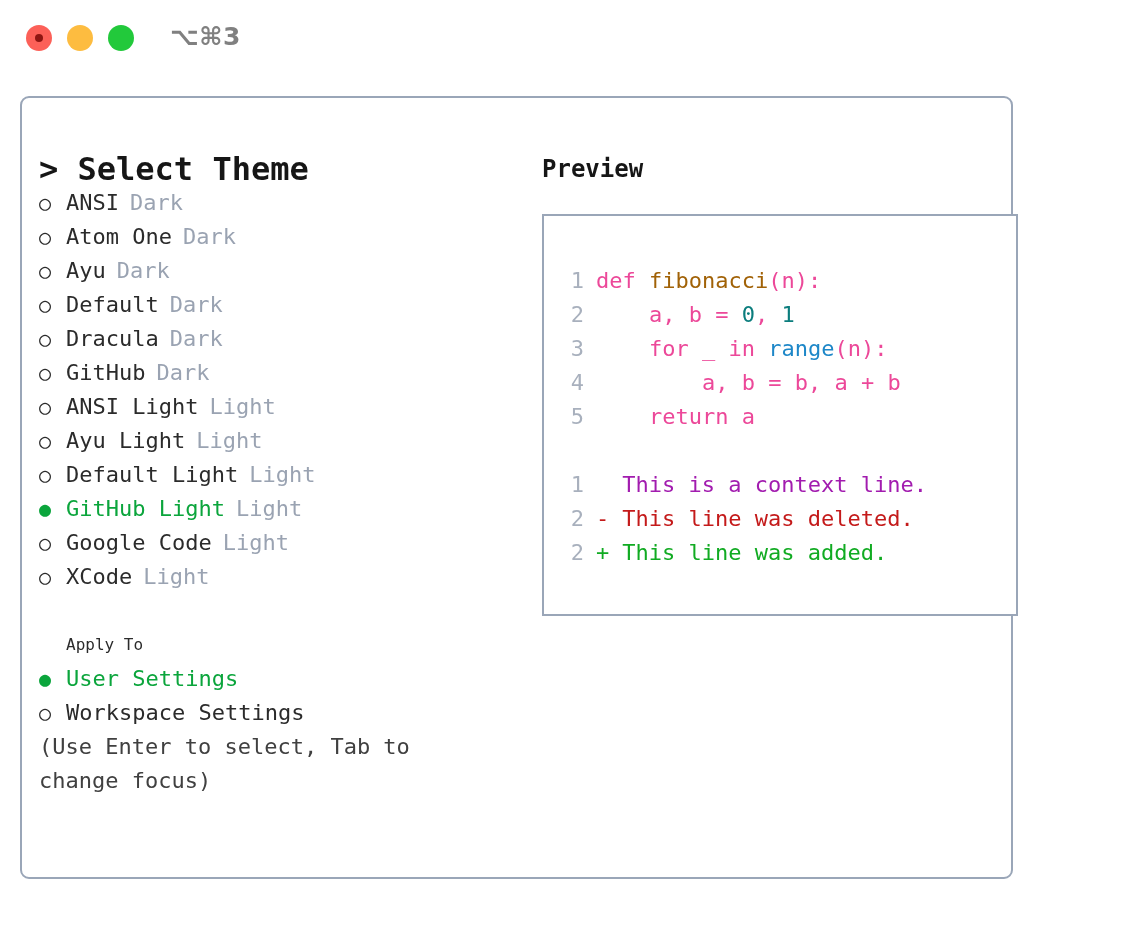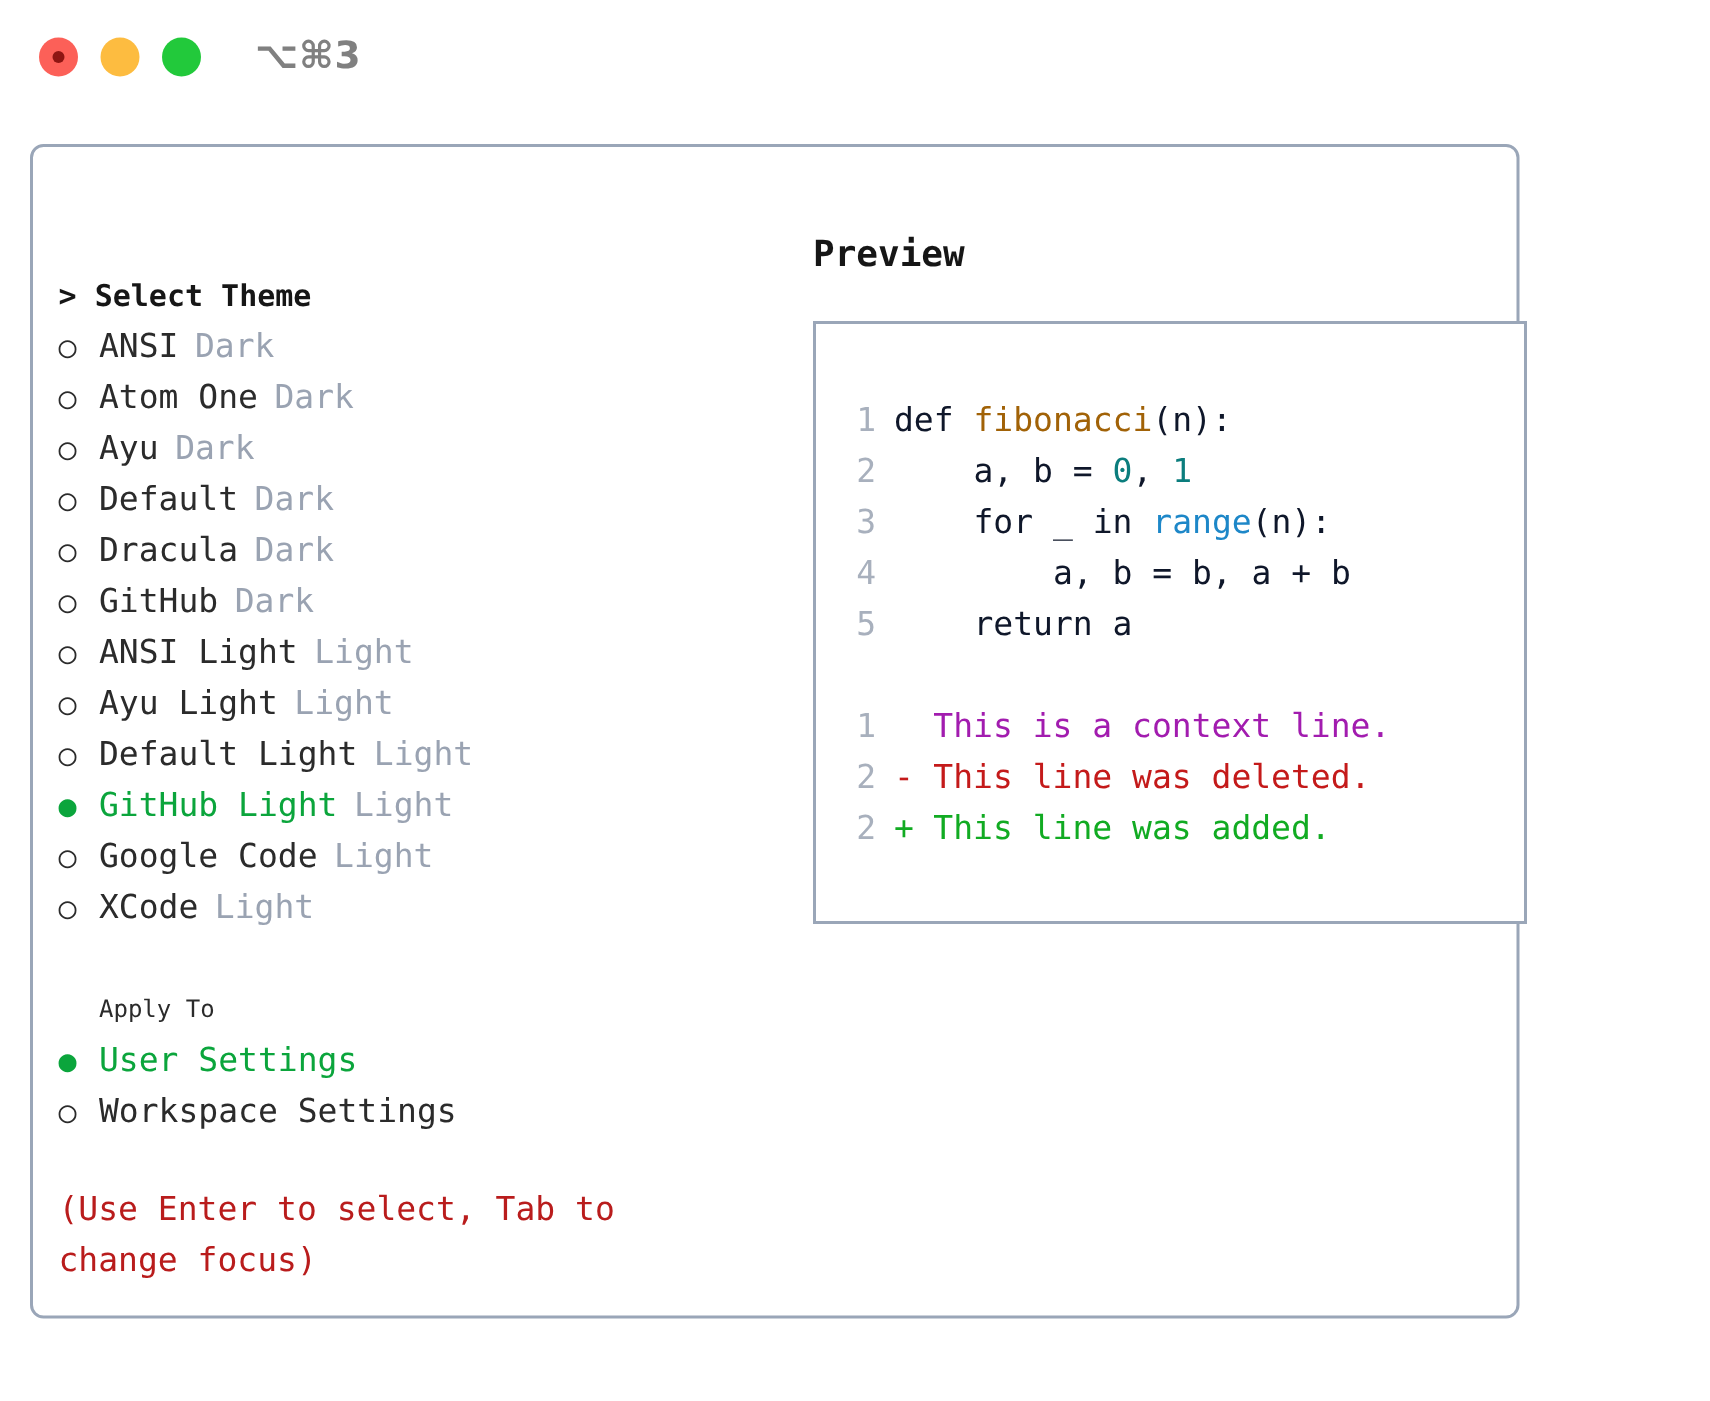--- a/index.html
+++ b/index.html
@@ -80,26 +80,25 @@
 
   
   .left-col {
     position: absolute;
     left: 17px;
     top: 54px;
     width: 440px;
   }
 
   .heading {
-    font-size: 20px;
+    font-size: 32px;
     font-weight: 700;
     color: #161616;
     line-height: 34px;
     white-space: pre;
-    margin-top: 28px;
   }
   .heading .caret { color: #161616; }
 
   .opt-list { margin: 0; padding: 0; }
 
   .opt {
     display: flex;
     align-items: baseline;
     line-height: 34px;
     height: 34px;
@@ -138,24 +137,23 @@
   }
   .section-head .marker {
     display: inline-block;
     width: 27px;
     flex: 0 0 27px;
   }
 
   .spacer-row { height: 34px; }
 
   .hint {
-    margin-top: 32px;
     font-size: 22px;
     line-height: 34px;
-    color: #b91c1c;
+    color: #404040;
     width: 410px;
   }
 
   
   .right-col {
     position: absolute;
     left: 479px;
     top: 54px;
     width: 490px;
     margin-left: 41px;
@@ -190,21 +188,21 @@
     white-space: pre;
   }
   .lineno {
     display: inline-block;
     width: 28px;
     flex: 0 0 28px;
     text-align: right;
     color: #a8b0bd;
     margin-right: 12px;
   }
-  .code-text { color: #0f172a; text-align: right; }
+  .code-text { color: #ec4899; text-align: right; }
 
   .tok-fn   { color: #a16207; }
   .tok-num  { color: #0b7d7d; }
   .tok-call { color: #1d87c8; }
 
   .diff-block { margin-top: 34px; }
   .diff-sign {
     display: inline-block;
     width: 13px;
     flex: 0 0 13px;

